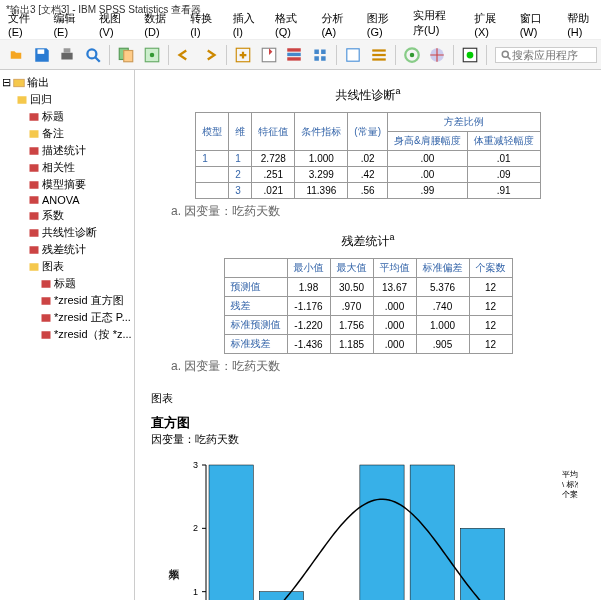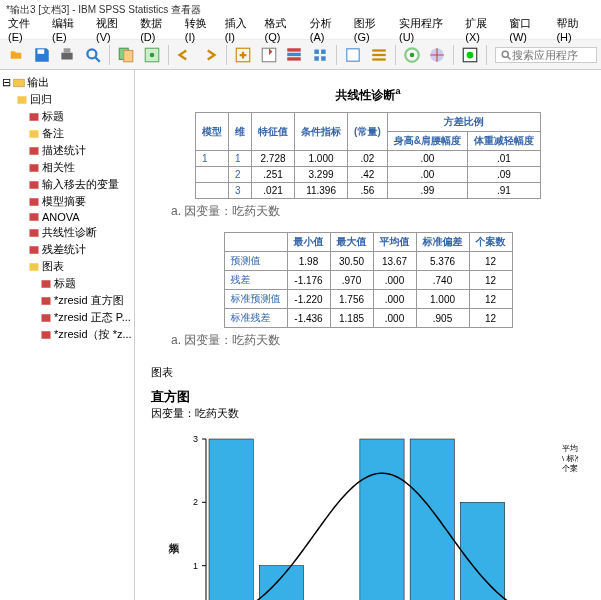--- a/index.html
+++ b/index.html
@@ -1,35 +1,35 @@
 <!DOCTYPE html>
 <html><head>
 <meta charset="utf-8">
 <style>
 *{box-sizing:border-box;margin:0;padding:0;font-family:"Microsoft YaHei",SimSun,sans-serif}
 body{width:601px;height:600px;background:#fff;overflow:hidden;font-size:11px}
 .titlebar{height:20px;background:#fff;padding:2px 6px;font-size:10px;color:#333;display:flex;align-items:center}
-.menubar{height:20px;background:#fff;padding:0 4px;display:flex;gap:0;align-items:center;font-size:11px;border-bottom:1px solid #eee}
+.menubar{height:20px;background:#fff;padding:0 4px;display:flex;gap:12px;align-items:flex-end;font-size:11px;border-bottom:1px solid #eee}
 .menubar span{padding:1px 4px;cursor:pointer}
 .toolbar{height:30px;background:#f5f5f5;border-bottom:1px solid #ccc;display:flex;align-items:center;padding:0 4px;gap:2px}
 .tb-btn{width:24px;height:24px;display:flex;align-items:center;justify-content:center;border:1px solid transparent;border-radius:2px}
 .tb-sep{width:1px;height:20px;background:#ccc;margin:0 2px}
 .search-box{display:flex;align-items:center;border:1px solid #ccc;background:#fff;padding:1px 4px;margin-left:4px}
 .search-box input{border:none;outline:none;font-size:11px;width:80px}
 .main{display:flex;height:530px}
 .tree{width:135px;border-right:1px solid #ccc;padding:4px 2px;font-size:11px;overflow:hidden;background:#fff}
 .tree-item{display:flex;align-items:center;gap:2px;padding:1px 0;white-space:nowrap}
 .tree-icon{width:12px;height:12px;flex-shrink:0}
 .tree-ind{display:inline-block}
 .content{flex:1;overflow:auto;padding:8px 16px}
-.section-title{font-size:12px;font-weight:bold;text-align:center;margin:8px 0}
+.section-title{font-size:12px;font-weight:normal;text-align:center;margin:8px 0}
 .section-title sup{font-size:9px}
 .stat-table{border-collapse:collapse;margin:4px auto;font-size:10px}
 .stat-table th,.stat-table td{border:1px solid #999;padding:2px 6px;text-align:center}
-.stat-table th{background:#fff;font-weight:bold;color:#3666aa}
+.stat-table th{background:#fff;font-weight:normal;color:#3666aa}
 .stat-table .rowhead{color:#3666aa;text-align:left}
 .footnote{font-size:12px;color:#666;margin:2px 0 12px 20px}
 .chart-area{margin-top:16px}
 .chart-title{font-size:13px;font-weight:bold;}
 .chart-subtitle{font-size:11px;margin-bottom:8px}
 .chart-svg{display:block;margin:0 auto}
 .i-folder{fill:#f5a623}
 .i-save{fill:#2b7cd3}
 .i-print{fill:#666}
 </style>
@@ -216,35 +216,35 @@
           <svg class="tree-icon" viewBox="0 0 16 16">
             <rect x="2" y="3" width="12" height="10" fill="#c44"></rect>
           </svg>
           <span>相关性</span>
         </div>
         <div class="tree-item">
           <span class="tree-ind" style="width:24px"></span>
           <svg class="tree-icon" viewBox="0 0 16 16">
             <rect x="2" y="3" width="12" height="10" fill="#c44"></rect>
           </svg>
-          <span>输入移去的变量</span>
-        </div>
-        <div class="tree-item">
-          <span class="tree-ind" style="width:24px"></span>
-          <svg class="tree-icon" viewBox="0 0 16 16">
-            <rect x="2" y="3" width="12" height="10" fill="#c44"></rect>
-          </svg>
           <span>模型摘要</span>
         </div>
         <div class="tree-item">
           <span class="tree-ind" style="width:24px"></span>
           <svg class="tree-icon" viewBox="0 0 16 16">
             <rect x="2" y="3" width="12" height="10" fill="#c44"></rect>
           </svg>
           <span>ANOVA</span>
+        </div>
+        <div class="tree-item">
+          <span class="tree-ind" style="width:24px"></span>
+          <svg class="tree-icon" viewBox="0 0 16 16">
+            <rect x="2" y="3" width="12" height="10" fill="#c44"></rect>
+          </svg>
+          <span>系数</span>
         </div>
         <div class="tree-item">
           <span class="tree-ind" style="width:24px"></span>
           <svg class="tree-icon" viewBox="0 0 16 16">
             <rect x="2" y="3" width="12" height="10" fill="#c44"></rect>
           </svg>
           <span>共线性诊断</span>
         </div>
         <div class="tree-item">
           <span class="tree-ind" style="width:24px"></span>
@@ -333,20 +333,21 @@
             <td>.021</td>
             <td>11.396</td>
             <td>.56</td>
             <td>.99</td>
             <td>.91</td>
           </tr>
         </tbody>
     </table>
     <div class="footnote">a. 因变量：吃药天数</div>
 
+    <div class="section-title"><span>残差统计</span><sup>a</sup></div>
     <table class="stat-table">
       <thead>
           <tr>
             <th></th>
             <th>最小值</th>
             <th>最大值</th>
             <th>平均值</th>
             <th>标准偏差</th>
             <th>个案数</th>
           </tr>

